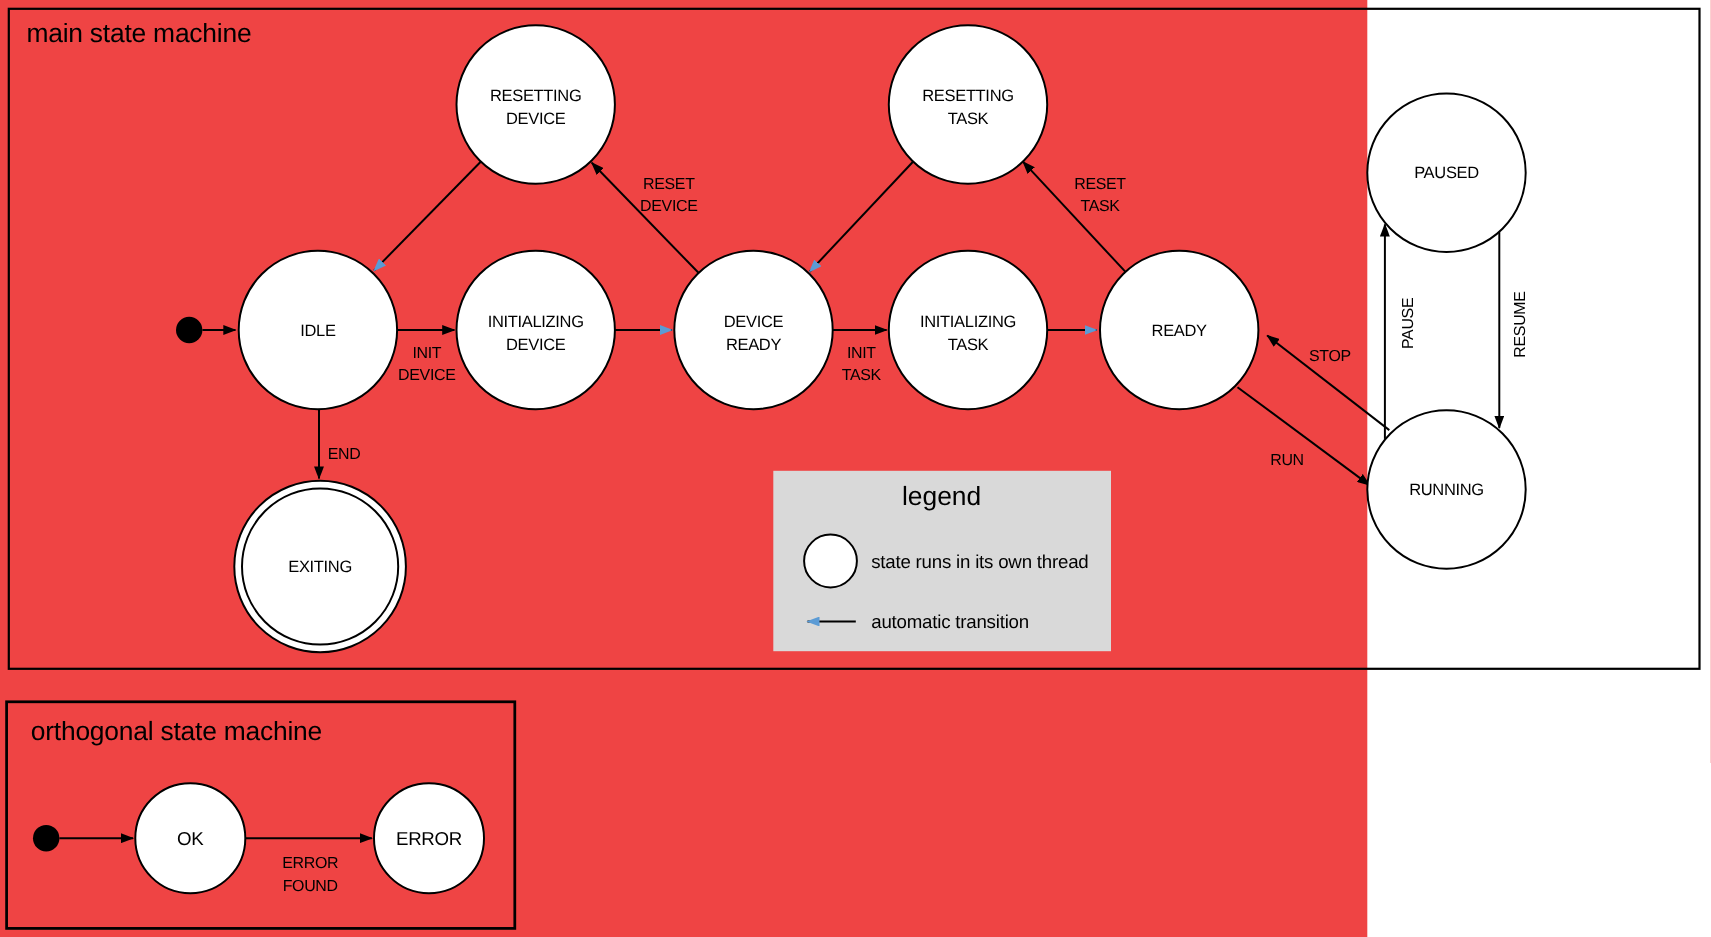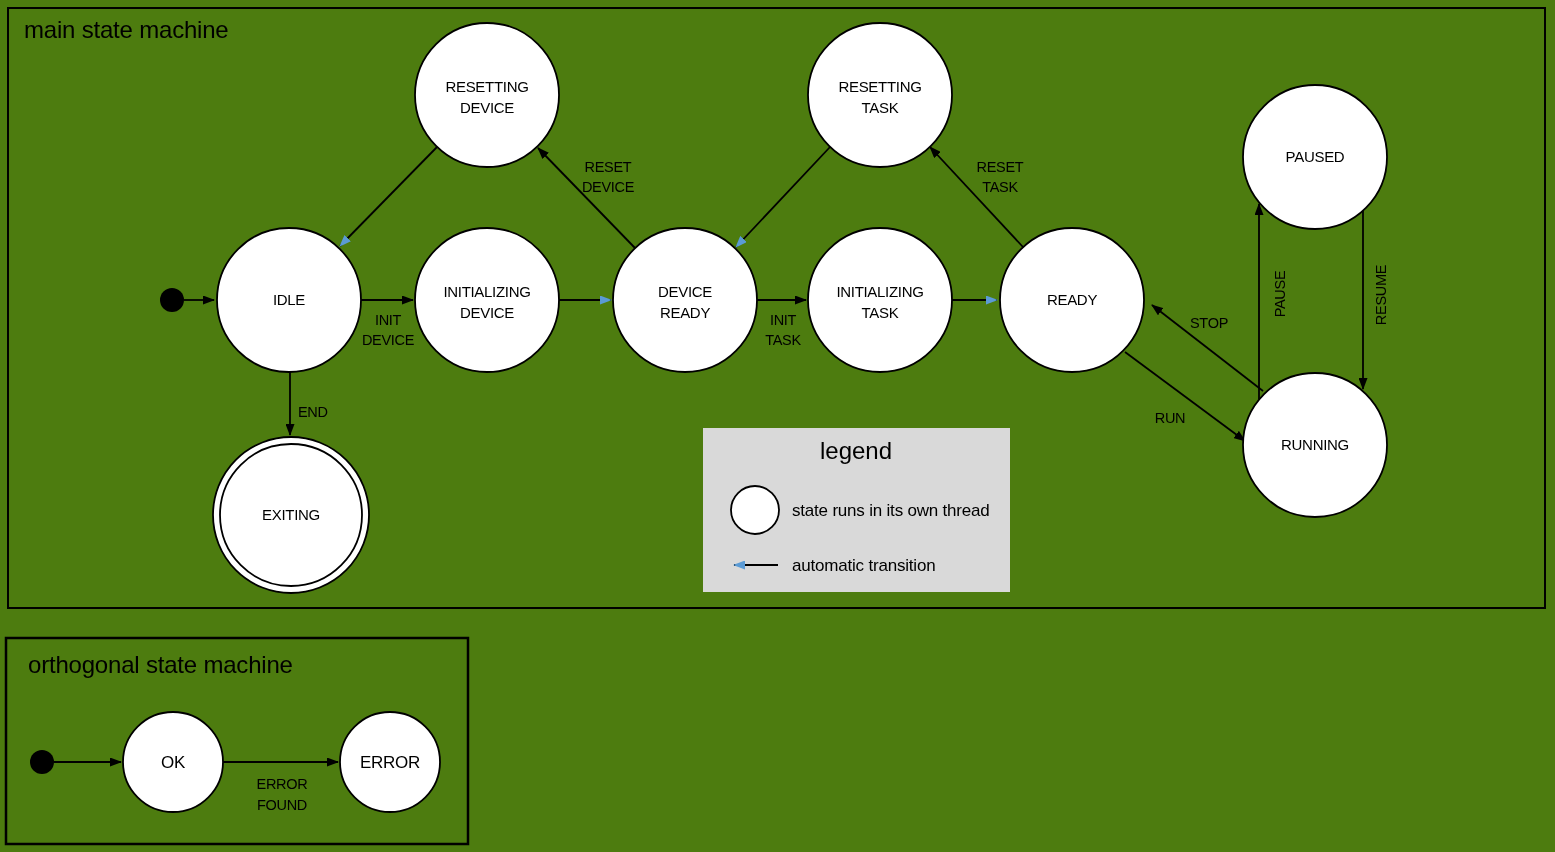--- a/index.html
+++ b/index.html
@@ -1,16 +1,16 @@
 <!DOCTYPE html>
 <html><head>
 <meta charset="utf-8">
 <style>
   html, body { margin: 0; padding: 0; background: #ffffff; }
-  #canvas { position: relative; width: 1555px; height: 852px; background: #4d7c0f; }
+  #canvas { position: relative; width: 1243px; height: 852px; background: #ef4444; }
   svg { display: block; }
   text {
     font-family: "Liberation Sans", "DejaVu Sans", sans-serif;
     fill: #000000;
   }
   .box-title   { font-size: 24px; font-weight: 400; letter-spacing: -0.2px; }
   .state-label { font-size: 15px; font-weight: 500; letter-spacing: -0.3px; text-anchor: middle; }
   .trans-label { font-size: 14.5px; font-weight: 500; letter-spacing: -0.3px; text-anchor: middle; }
   .trans-label.start-anchor { text-anchor: start; }
   .legend-title { font-size: 24px; font-weight: 400; text-anchor: middle; }

